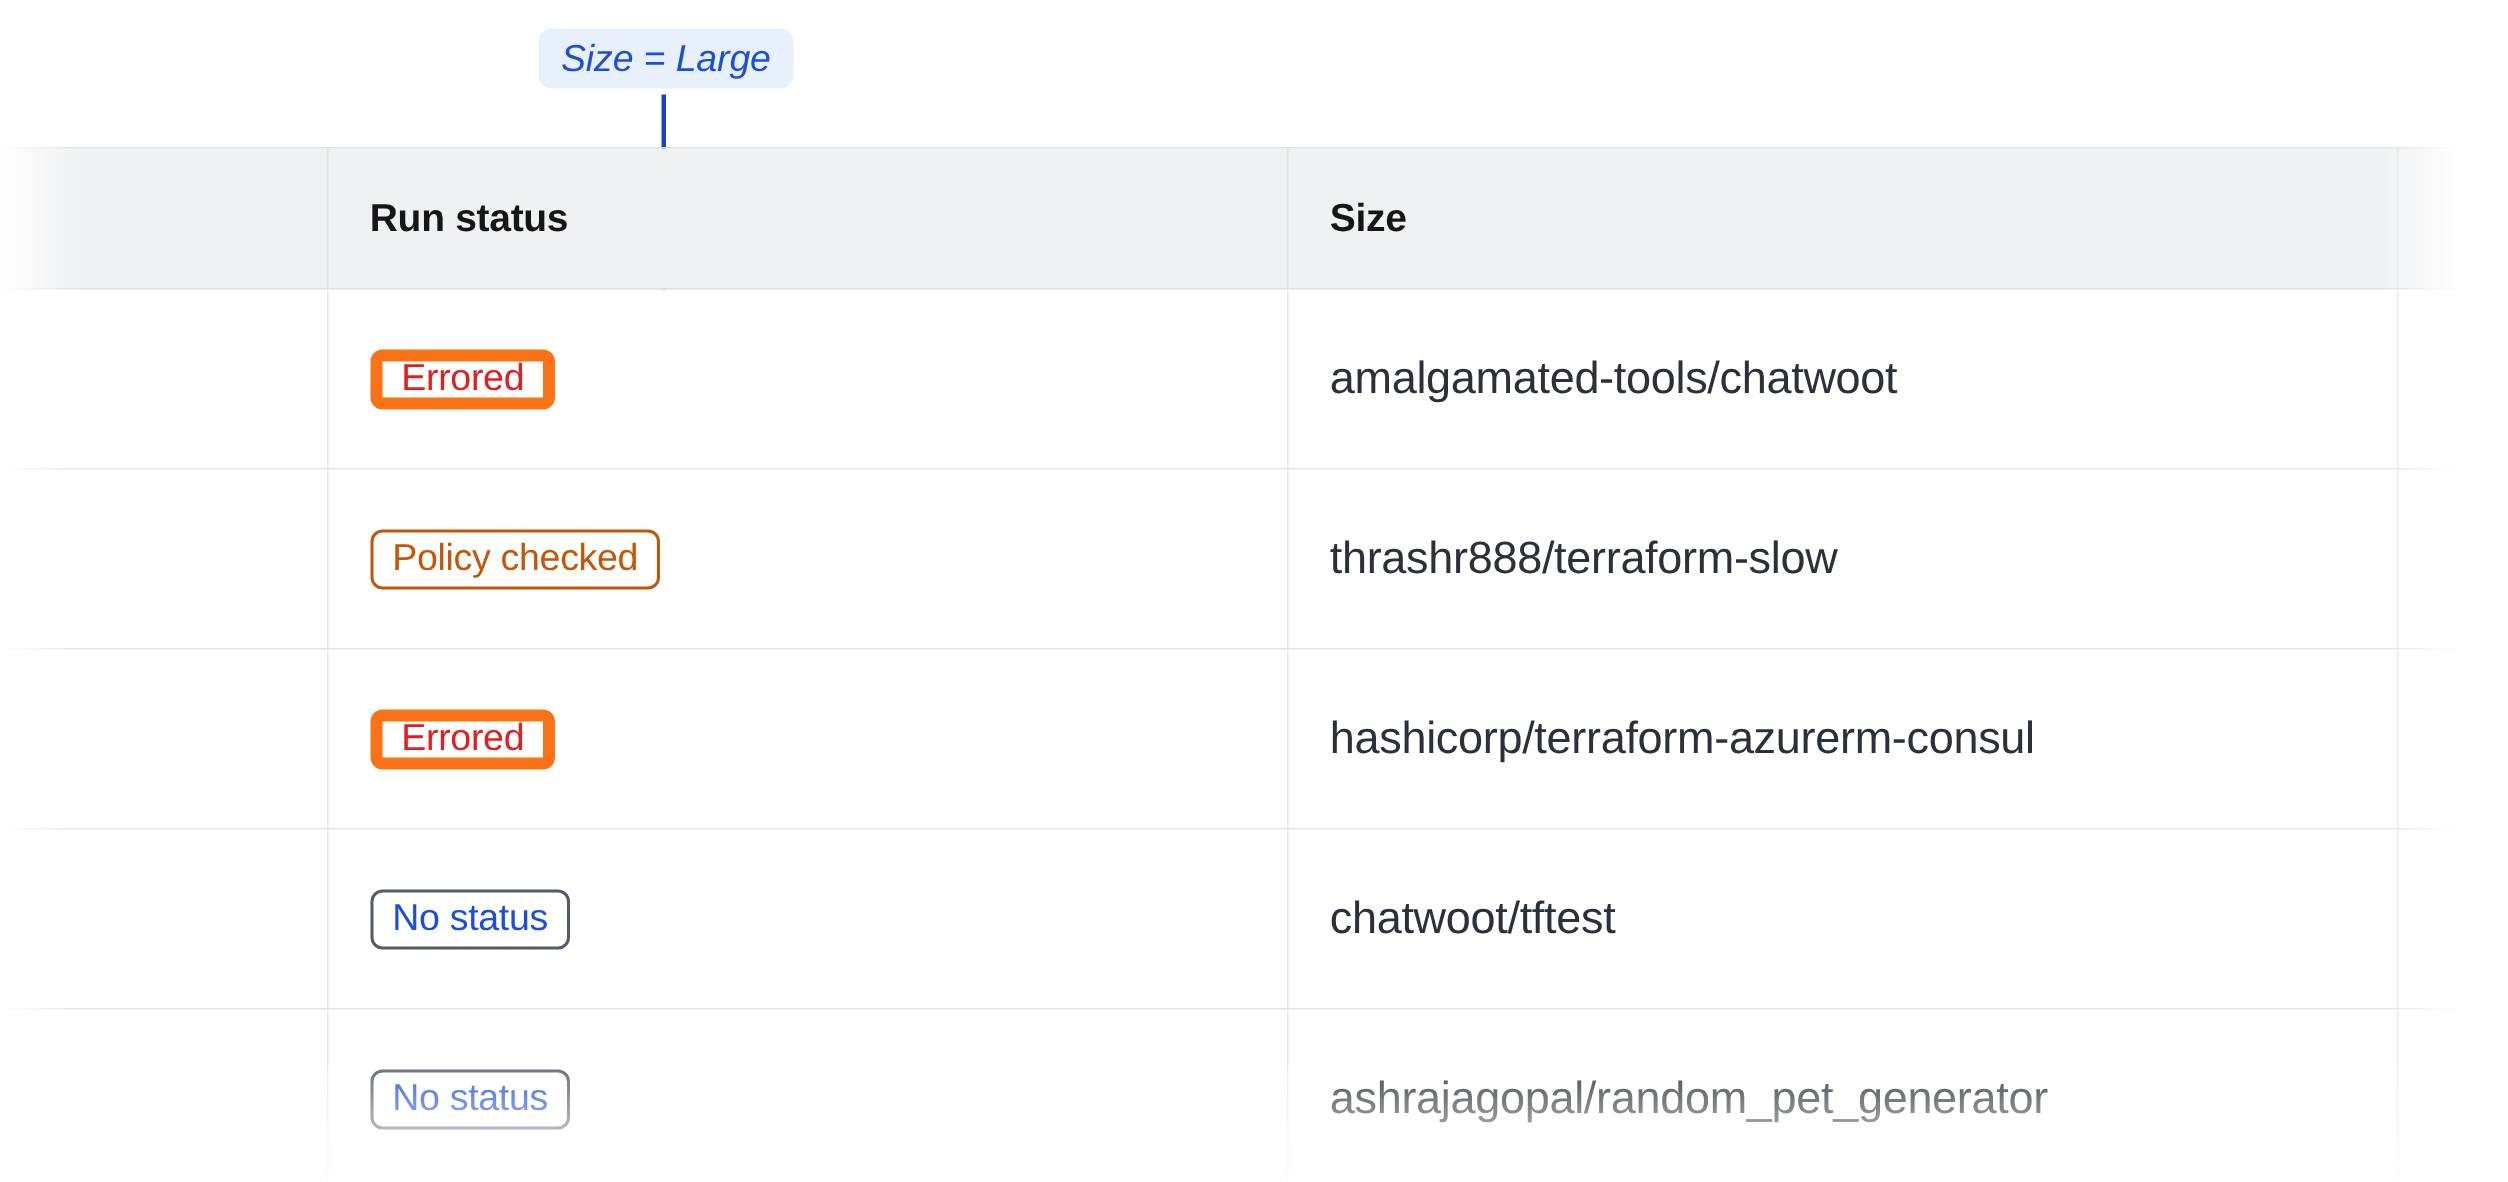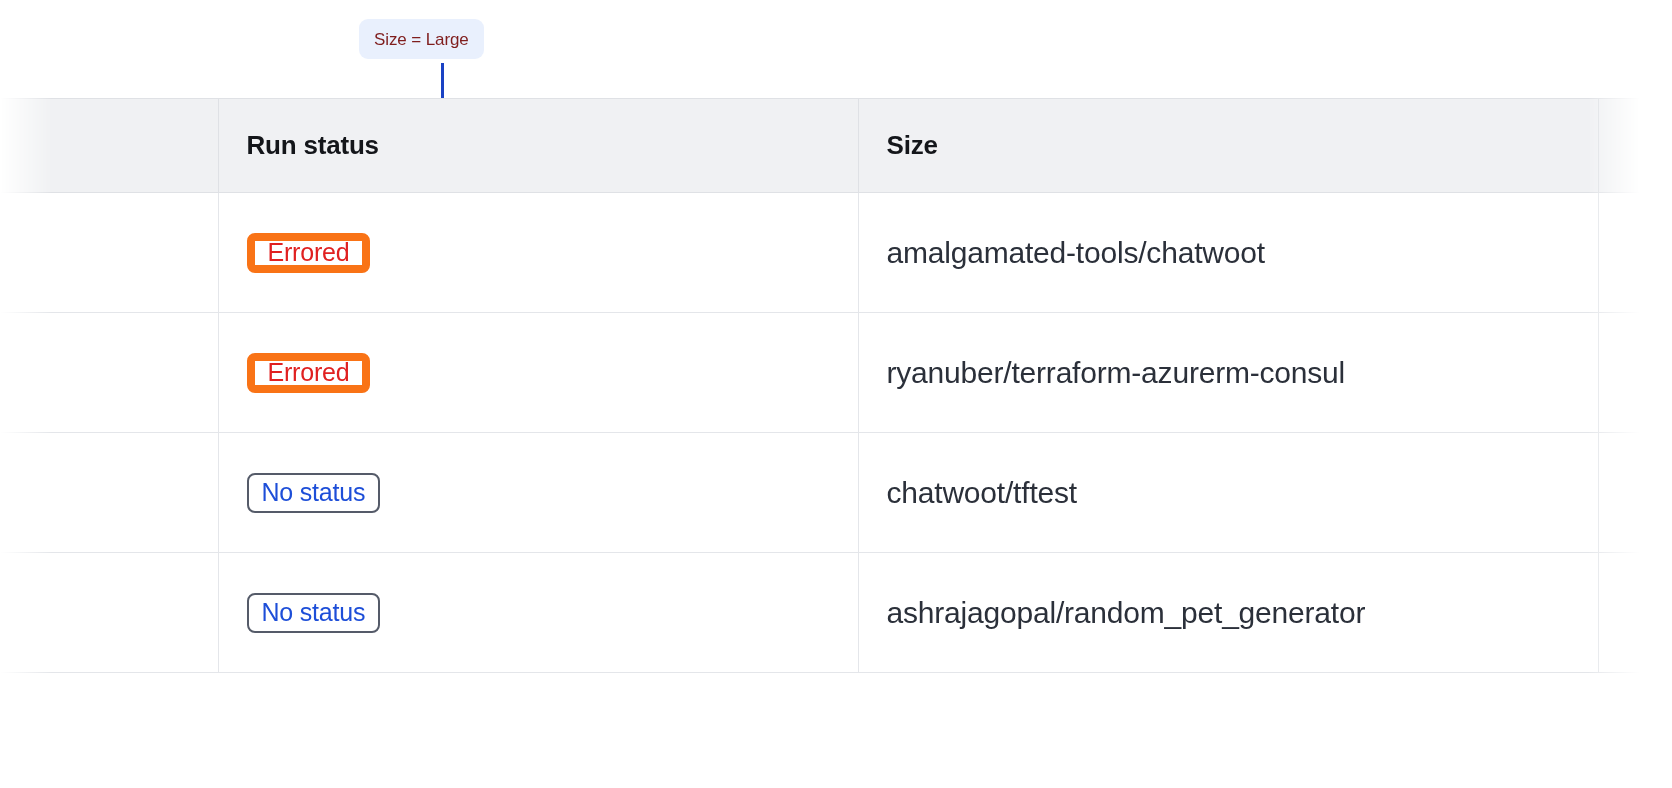--- a/index.html
+++ b/index.html
@@ -26,26 +26,27 @@
   
   .annotation-badge {
     position: absolute;
     left: 359px;
     top: 19px;
     height: 40px;
     display: flex;
     align-items: center;
     padding: 0 15px;
     background: #e9f0fd;
-    color: #7f1d1d;
+    color: #1d4ed8;
     border-radius: 9px;
-    font-size: 17px;
+    font-size: 25px;
     line-height: 1;
     letter-spacing: -0.1px;
     white-space: nowrap;
+    font-style: italic;
   }
   .annotation-line {
     position: absolute;
     left: 441px;
     top: 63px;
     width: 3px;
     height: 186px;
     background: #1a42c4;
   }
   .annotation-dot {
@@ -182,28 +183,38 @@
           <td class="lead"></td>
           <td>
             <span class="pill errored">Errored</span>
           </td>
           <td>
             <span class="repo-cell">amalgamated-tools/chatwoot</span>
           </td>
           <td class="tail"></td>
         </tr>
 
+        <tr>
+          <td class="lead"></td>
+          <td>
+            <span class="pill policy">Policy checked</span>
+          </td>
+          <td>
+            <span class="repo-cell">thrashr888/terraform-slow</span>
+          </td>
+          <td class="tail"></td>
+        </tr>
 
         <tr>
           <td class="lead"></td>
           <td>
             <span class="pill errored">Errored</span>
           </td>
           <td>
-            <span class="repo-cell">ryanuber/terraform-azurerm-consul</span>
+            <span class="repo-cell">hashicorp/terraform-azurerm-consul</span>
           </td>
           <td class="tail"></td>
         </tr>
 
         <tr>
           <td class="lead"></td>
           <td>
             <span class="pill none">No status</span>
           </td>
           <td>

